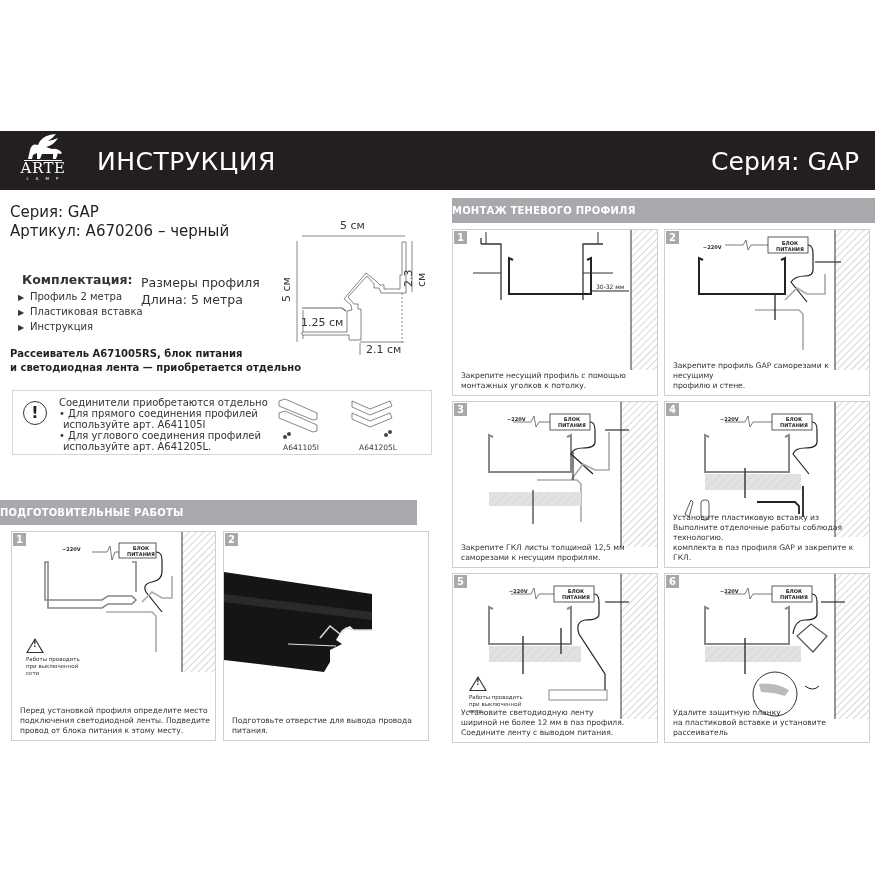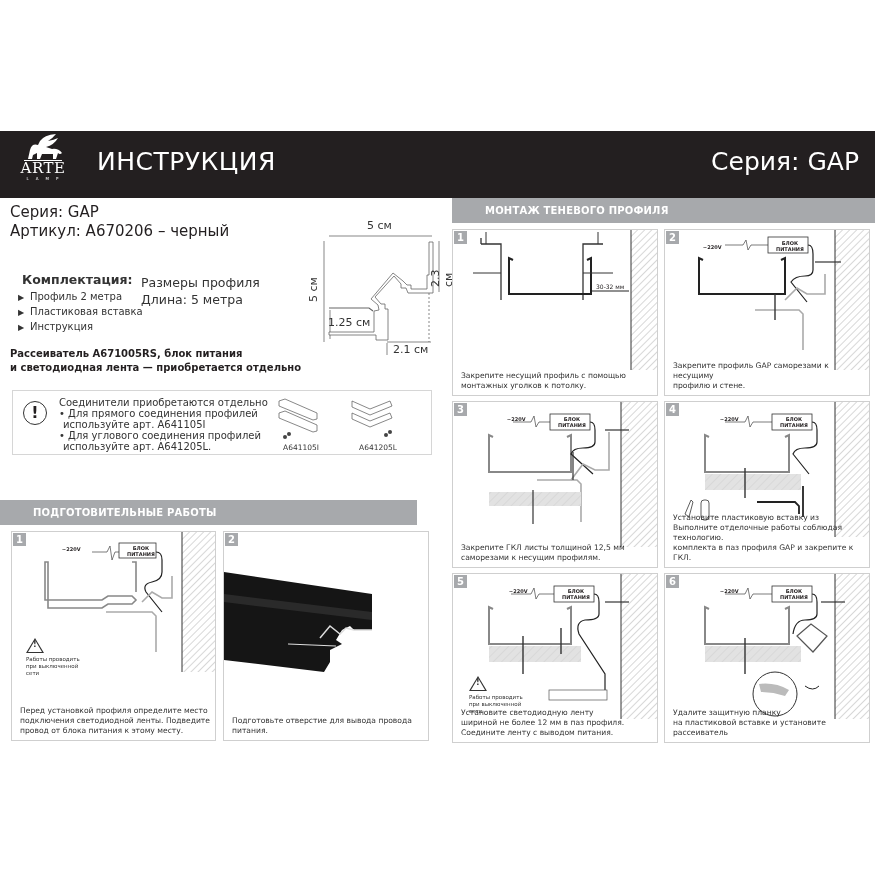--- a/index.html
+++ b/index.html
@@ -1,47 +1,47 @@
 <!DOCTYPE html>
 <html><head>
 <meta charset="utf-8">
 <style>
   * { box-sizing: border-box; margin: 0; padding: 0; }
   html, body { width: 875px; height: 875px; background: #ffffff; overflow: hidden; }
   body { font-family: "DejaVu Sans", "Liberation Sans", sans-serif; color: #231f20; position: relative; }
 
-  .header-bar { position: absolute; left: 0; top: 131px; width: 875px; height: 67px; background: #231f20; }
+  .header-bar { position: absolute; left: 0; top: 131px; width: 875px; height: 59px; background: #231f20; }
   .logo { position: absolute; left: 18px; top: 2px; width: 50px; height: 56px; }
   .logo svg { width: 50px; height: 30px; display: block; }
   .logo-word { font-family: "DejaVu Serif", "Liberation Serif", serif; color: #fff; font-size: 15px; letter-spacing: 0.5px; text-align: center; line-height: 14px; margin-top: -2px; }
   .logo-sub { color: #fff; font-size: 4px; letter-spacing: 7px; text-align: center; margin-top: 1px; padding-left: 6px; }
   .header-title { position: absolute; left: 97px; top: 16px; color: #fff; font-size: 25px; letter-spacing: 0.5px; font-weight: 400; }
   .header-series { position: absolute; right: 16px; top: 16px; color: #fff; font-size: 25px; font-weight: 400; }
 
   .intro { position: absolute; left: 10px; top: 203px; font-size: 15px; line-height: 19px; }
   .intro .art2 { padding-left: 68px; }
 
   .kit-title { position: absolute; left: 22px; top: 272px; font-size: 12.5px; font-weight: bold; color: #333; }
   .kit-list { position: absolute; left: 10px; top: 290px; list-style: none; font-size: 10px; line-height: 14px; color: #333; margin-left: 8px; }
   .kit-list li .bullet { display: inline-block; width: 12px; font-size: 8px; }
   .dims-text { position: absolute; left: 141px; top: 274px; font-size: 12.5px; line-height: 17px; color: #333; }
   .note-bold { position: absolute; left: 10px; top: 347px; font-size: 10px; font-weight: bold; line-height: 14px; color: #231f20; }
 
-  .profile-drawing { position: absolute; left: 280px; top: 215px; width: 150px; height: 145px; margin-left: 27px; }
+  .profile-drawing { position: absolute; left: 280px; top: 215px; width: 150px; height: 145px; }
   .dim-label { position: absolute; font-size: 11px; color: #333; }
 
   .connector-box { position: absolute; left: 12px; top: 390px; width: 420px; height: 65px; border: 1px solid #d6d6d6; }
   .excl-icon { position: absolute; left: 10px; top: 10px; width: 24px; height: 24px; border: 1.5px solid #333; border-radius: 50%; text-align: center; font-size: 16px; font-weight: bold; line-height: 21px; }
   .conn-text { position: absolute; left: 46px; top: 6px; font-size: 10px; line-height: 11px; color: #333; }
   .conn-text .sub { padding-left: 4px; }
   .conn-fig { position: absolute; top: 6px; width: 60px; height: 55px; }
   .conn-fig .cap { position: absolute; bottom: 0; left: 0; width: 100%; text-align: center; font-size: 7.5px; color: #333; }
 
   .section-title { position: absolute; left: 33px; top: 470px; font-size: 16px; color: #4d7c0f; letter-spacing: 0.3px; margin-top: 34px; }
-  .gray-bar { position: absolute; height: 25px; background: #a7a9ac; color: #fff; font-size: 10px; font-weight: bold; line-height: 25px; padding-left: 33px; letter-spacing: 0.2px; }
+  .gray-bar { position: absolute; height: 25px; background: #a7a9ac; color: #fff; font-size: 10px; font-weight: bold; line-height: 25px; letter-spacing: 0.2px; }
 
   .step { position: absolute; border: 1px solid #cfcfcf; background: #fff; overflow: hidden; }
   .step-num { position: absolute; left: 1px; top: 1px; width: 13px; height: 13px; background: #a7a9ac; color: #fff; font-size: 10px; font-weight: bold; text-align: center; line-height: 13px; z-index: 2; }
   .step-caption { position: absolute; left: 8px; bottom: 4px; font-size: 7.6px; line-height: 10px; color: #333; }
   .step svg.fig { position: absolute; left: 0; top: 0; }
   .warn { position: absolute; font-size: 5.5px; line-height: 7px; color: #333; }
   .warn .tri { width: 0; height: 0; border-left: 9px solid transparent; border-right: 9px solid transparent; border-bottom: 15px solid #333; position: relative; margin-bottom: 3px; }
   .warn .tri::after { content: ""; position: absolute; left: -7px; top: 2px; border-left: 7px solid transparent; border-right: 7px solid transparent; border-bottom: 12px solid #fff; }
   .warn .tri span { position: absolute; left: -2px; top: 3px; font-size: 8px; font-weight: bold; z-index: 2; }
   .tiny { font-size: 5px; font-weight: bold; }

